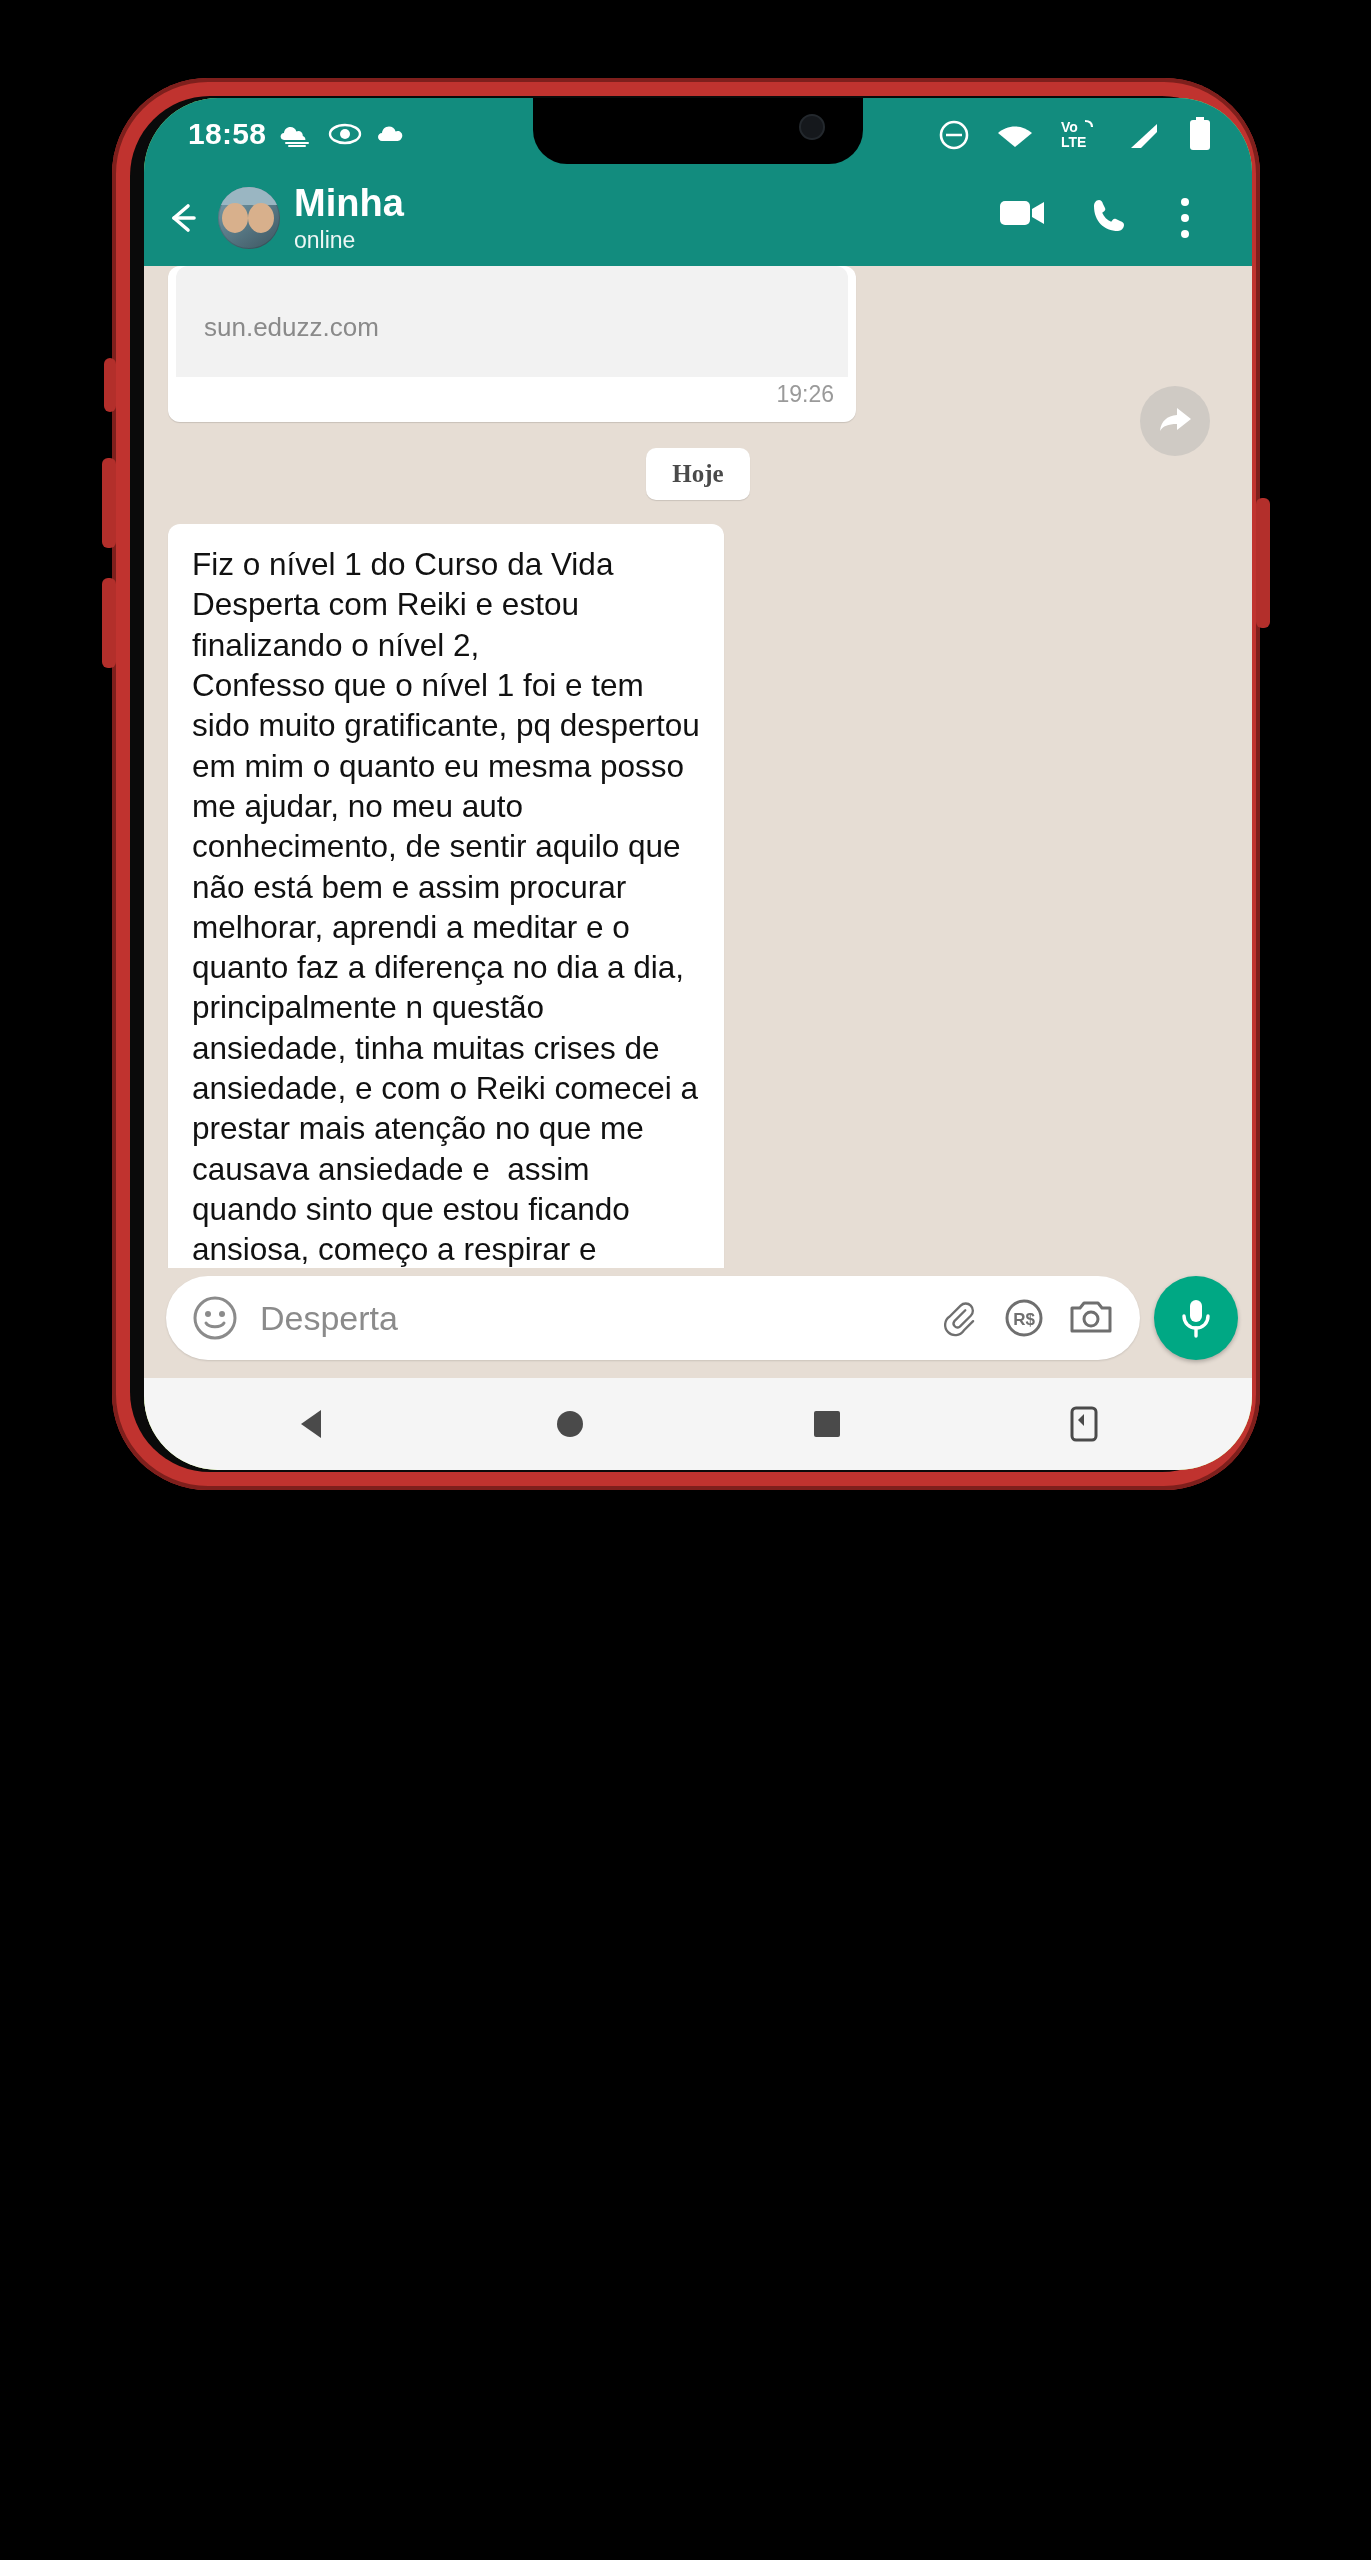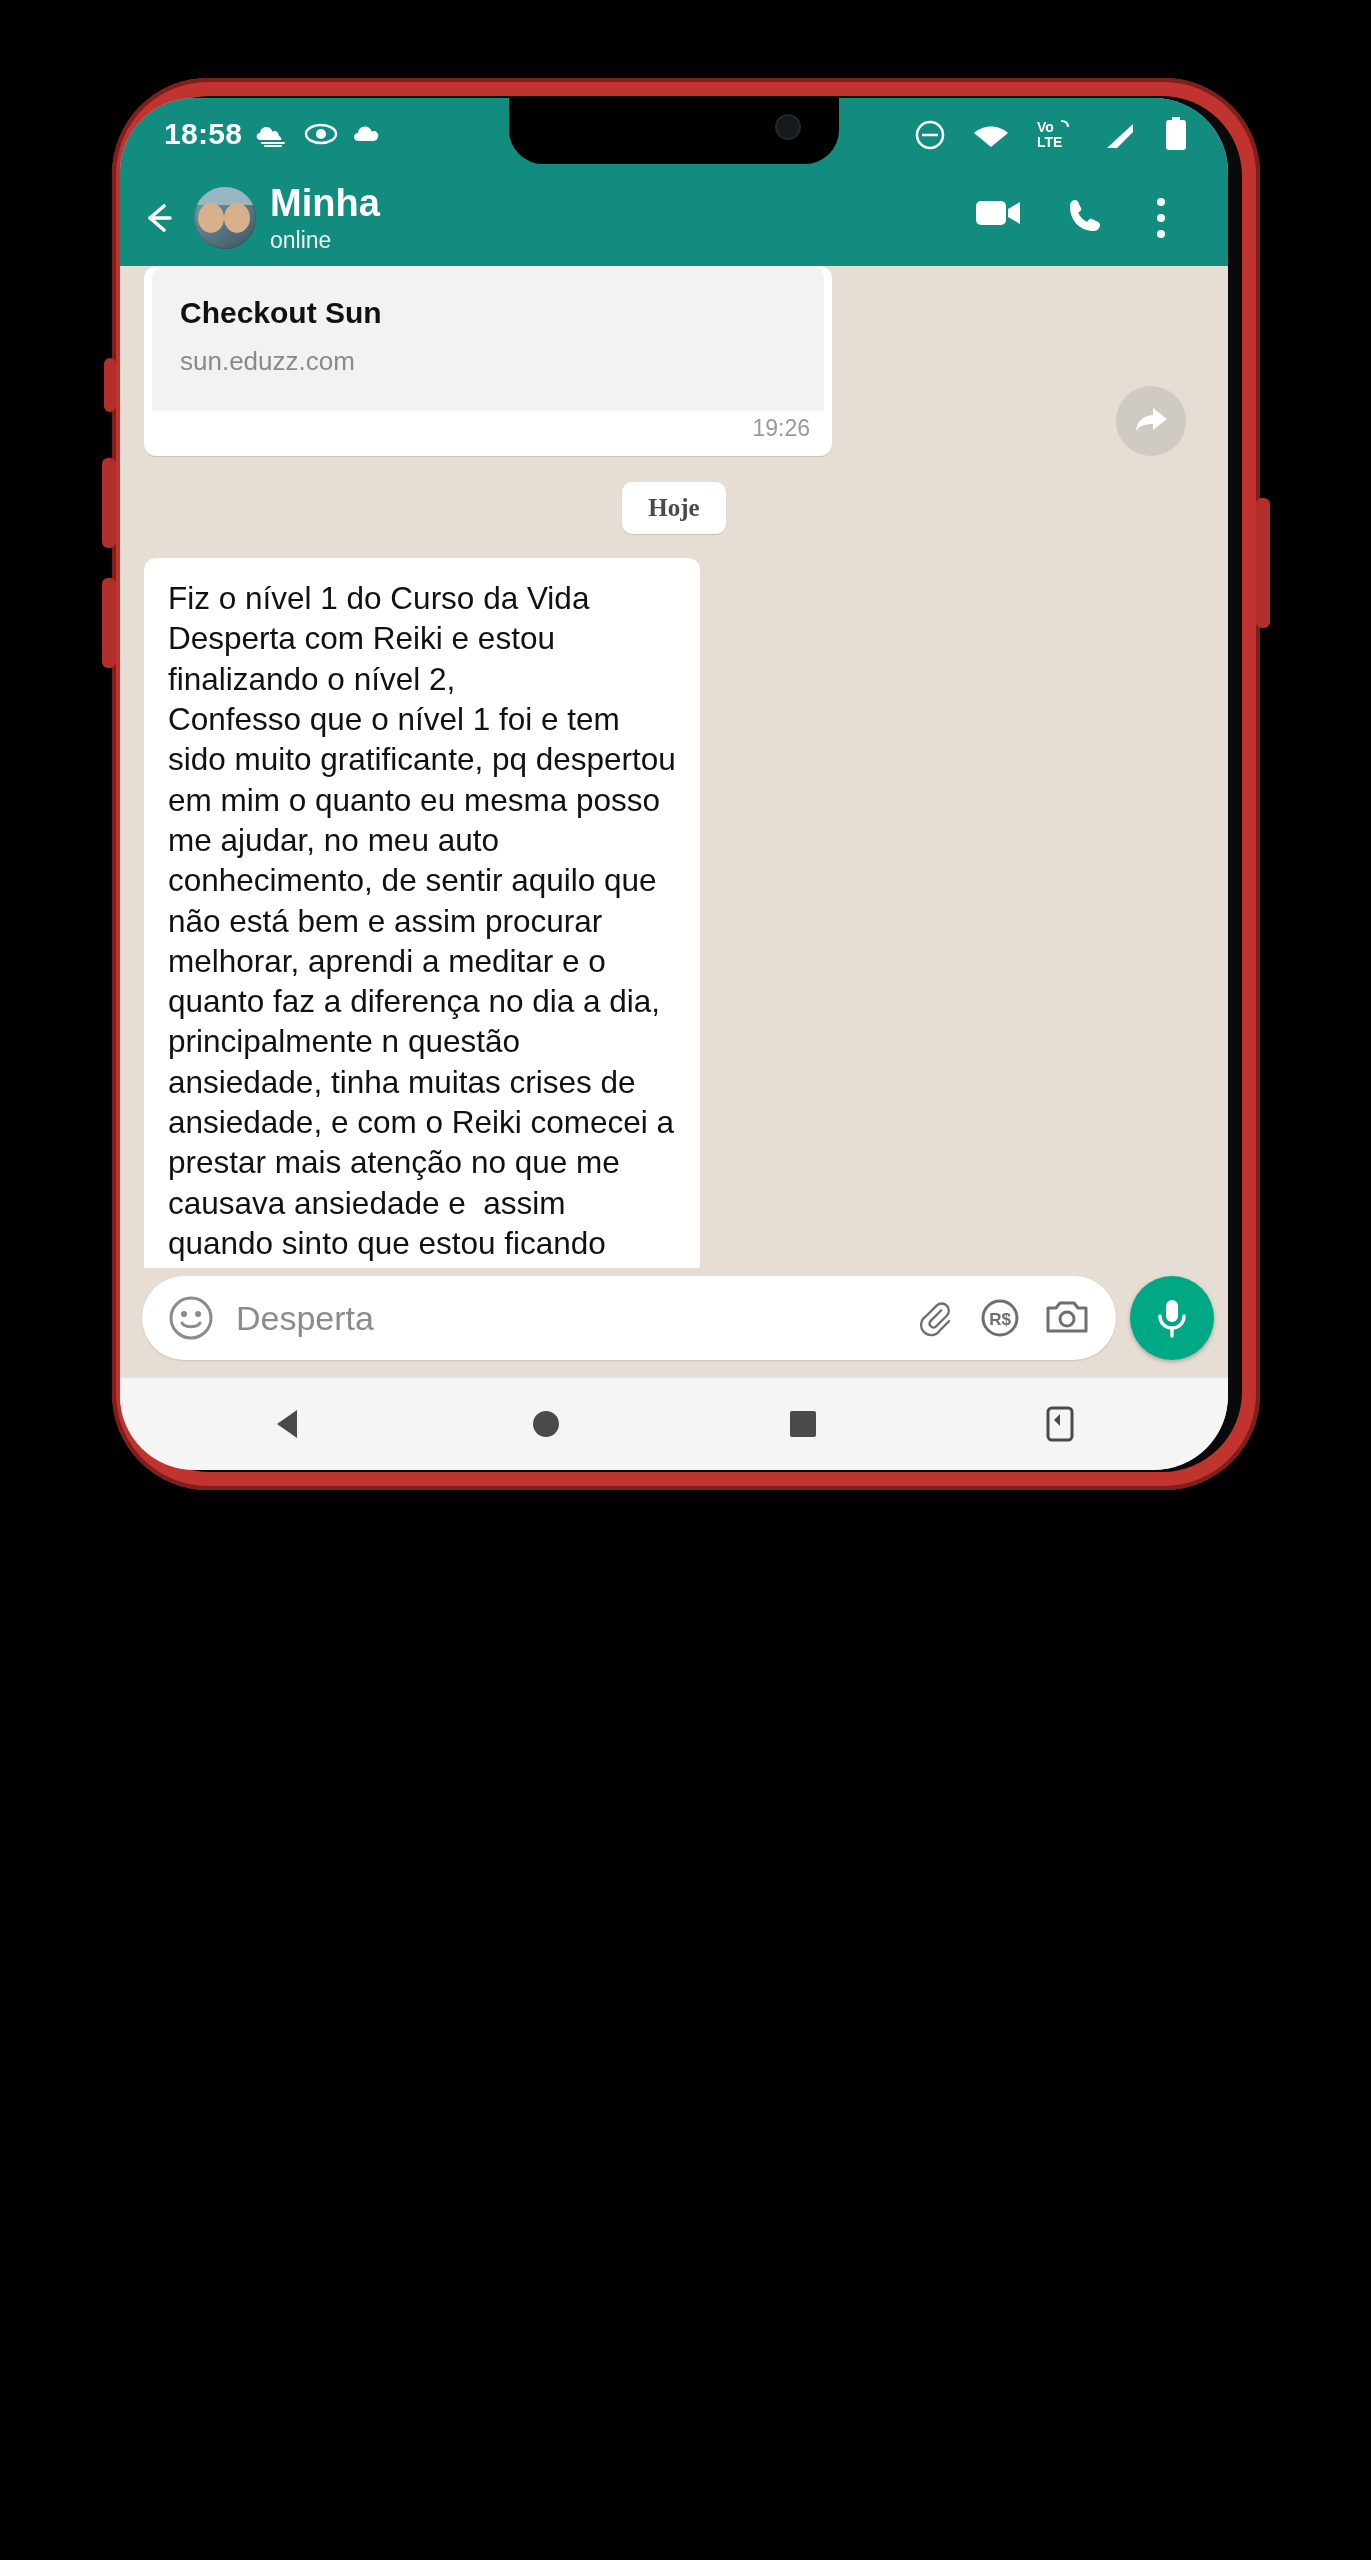--- a/index.html
+++ b/index.html
@@ -43,27 +43,27 @@
     border-radius: 6px;
   }
   .btn-mute   { left: -8px; top: 280px;  width: 12px; height: 54px; }
   .btn-vol-up { left: -10px; top: 380px; width: 14px; height: 90px; }
   .btn-vol-dn { left: -10px; top: 500px; width: 14px; height: 90px; }
   .btn-power  { right: -10px; top: 420px; width: 14px; height: 130px; }
 
   
   .display {
     position: absolute;
-    left: 120px;
+    left: 144px;
     top: 98px;
     width: 1108px;
     height: 1372px;
     border-radius: 74px;
     overflow: hidden;
-    background: #f0abfc;
+    background: #bef264;
   }
 
   
   .status-bar {
     position: relative;
     height: 72px;
     background: #128c7e;
     color: #fff;
     display: flex;
     align-items: center;
@@ -345,21 +345,20 @@
               <circle cx="7" cy="39" r="4" fill="#fff"></circle>
             </svg>
         </div>
       </div>
     </div>
 
     <div class="chat">
 
       <div class="bubble-in">
         <div class="link-preview">
-          <div class="lp-title">Checkout Sun</div>
           <div class="lp-domain">sun.eduzz.com</div>
         </div>
         <div class="bubble-meta">
           <span>19:26</span>
         </div>
       </div>
 
       <div class="fwd-btn">
         <svg width="40" height="34" viewBox="0 0 40 34">
             <path d="M22 4l14 11-14 11v-6c-9 0-14 2-17 7 1-10 7-15 17-16V4z" fill="#fff"></path>

